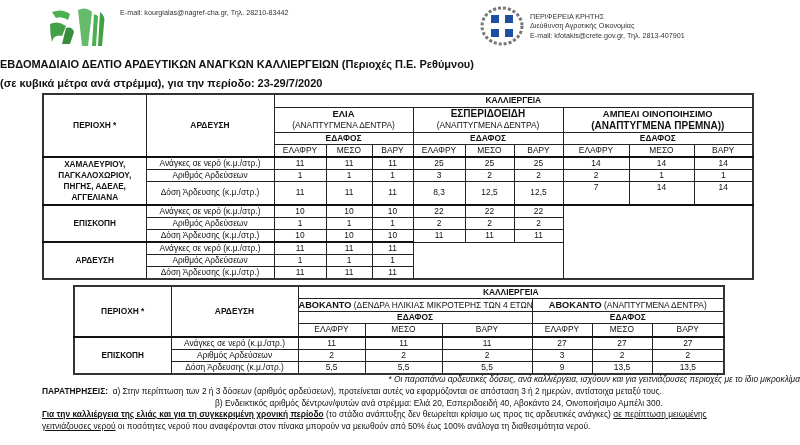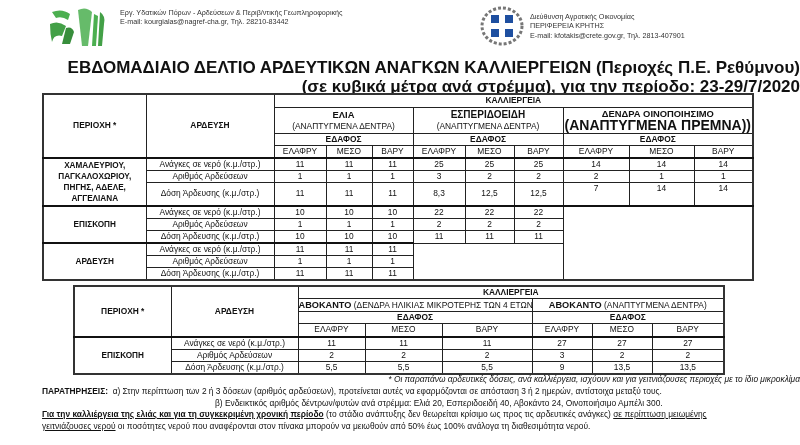--- a/index.html
+++ b/index.html
@@ -7,21 +7,21 @@
     width: 800px; height: 445px; overflow: hidden; position: relative;
     font-family: "Liberation Sans", "DejaVu Sans", sans-serif; color: #111;
   }
   .hdr-left { position: absolute; left: 48px; top: 4px; width: 340px; height: 46px; }
   .logo-left { position: absolute; left: 0; top: 2px; width: 62px; height: 42px; }
   .hdr-left .txt { position: absolute; left: 72px; top: 4px; font-size: 7.2px; line-height: 9.4px; color: #333; white-space: nowrap; }
   .hdr-right { position: absolute; left: 480px; top: 4px; width: 320px; height: 46px; }
   .logo-right { position: absolute; left: 0; top: 2px; width: 44px; height: 40px; }
   .hdr-right .txt { position: absolute; left: 50px; top: 8px; font-size: 7.2px; line-height: 9.4px; color: #333; white-space: nowrap; }
 
-  .title { position: absolute; left: 0; width: 800px; text-align: right; font-weight: bold; font-size: 17px; }
+  .title { position: absolute; left: 0; width: 800px; text-align: left; font-weight: bold; font-size: 11px; }
   .title1 { top: 58px; }
   .title2 { top: 77px; }
 
   table { border-collapse: collapse; position: absolute; table-layout: fixed; }
   td { border: 1px solid #222; text-align: center; font-size: 8.4px; padding: 0; line-height: 11px; white-space: nowrap; overflow: hidden; }
   td.b { font-weight: bold; }
   td.region { font-weight: bold; font-size: 8.2px; line-height: 11px; white-space: normal; }
   td.nob { border: none; }
   .thick-top td { border-top: 2px solid #111; }
   #t1 { left: 42px; top: 93px; width: 645px; border: 2px solid #333; }
@@ -42,35 +42,34 @@
 <div class="hdr-left">
   <svg class="logo-left" viewBox="0 0 62 42">
     <path d="M4 6 Q14 2 22 8 L20 14 Q14 10 8 12 Z" fill="#4caf50"></path>
     <path d="M2 18 Q10 14 18 20 L14 30 Q6 28 4 36 Q2 28 2 18 Z" fill="#43a047"></path>
     <path d="M18 22 Q24 20 26 26 L22 38 L14 38 Z" fill="#388e3c"></path>
     <path d="M30 4 Q38 0 44 6 L40 40 L34 40 Z" fill="#66bb6a"></path>
     <path d="M46 8 L50 10 L48 40 L44 40 Z" fill="#4caf50"></path>
     <path d="M52 6 Q58 10 56 18 L54 40 L50 40 Z" fill="#43a047"></path>
   </svg>
   <div class="txt">
-    <div>Εργ. Υδατικών Πόρων - Αρδεύσεων &amp; Περιβ/ντικής Γεωπληροφορικής</div>
     <div>E-mail: kourgialas@nagref-cha.gr, Τηλ. 28210-83442</div>
   </div>
 </div>
 
 <div class="hdr-right">
   <svg class="logo-right" viewBox="0 0 44 40">
     <ellipse cx="22" cy="20" rx="20" ry="18" fill="none" stroke="#777" stroke-width="3" stroke-dasharray="3 2"></ellipse>
     <rect x="11" y="9" width="22" height="22" fill="#1e4fa0"></rect>
     <rect x="19" y="9" width="6" height="22" fill="#fff"></rect>
     <rect x="11" y="17" width="22" height="6" fill="#fff"></rect>
   </svg>
   <div class="txt">
+    <div>ΠΕΡΙΦΕΡΕΙΑ ΚΡΗΤΗΣ</div>
     <div>Διεύθυνση Αγροτικής Οικονομίας</div>
-    <div>ΠΕΡΙΦΕΡΕΙΑ ΚΡΗΤΗΣ</div>
     <div>E-mail: kfotakis@crete.gov.gr, Τηλ. 2813-407901</div>
   </div>
 </div>
 
 <div class="title title1">ΕΒΔΟΜΑΔΙΑΙΟ ΔΕΛΤΙΟ ΑΡΔΕΥΤΙΚΩΝ ΑΝΑΓΚΩΝ ΚΑΛΛΙΕΡΓΕΙΩΝ (Περιοχές Π.Ε. Ρεθύμνου)</div>
 <div class="title title2">(σε κυβικά μέτρα ανά στρέμμα), για την περίοδο: 23-29/7/2020</div>
 
 <table id="t1">
   <colgroup>
     <col style="width:103px">
@@ -87,21 +86,21 @@
   </colgroup>
   <tbody>
       <tr style="height:13px">
     <td rowspan="4" class="b">ΠΕΡΙΟΧΗ *</td>
     <td rowspan="4" class="b">ΑΡΔΕΥΣΗ</td>
     <td colspan="9" class="b">ΚΑΛΛΙΕΡΓΕΙΑ</td>
   </tr>
   <tr style="height:24px">
     <td colspan="3" style="line-height:11px"><b style="font-size:9.4px">ΕΛΙΑ</b><br><span>(ΑΝΑΠΤΥΓΜΕΝΑ ΔΕΝΤΡΑ)</span></td>
     <td colspan="3" style="line-height:11px"><b style="font-size:10px">ΕΣΠΕΡΙΔΟΕΙΔΗ</b><br><span>(ΑΝΑΠΤΥΓΜΕΝΑ ΔΕΝΤΡΑ)</span></td>
-    <td colspan="3" style="line-height:11px"><b style="font-size:9.4px">ΔΕΝΔΡΑ ΟΙΝΟΠΟΙΗΣΙΜΟ</b><br><b style="font-size:14px">(ΑΝΑΠΤΥΓΜΕΝΑ ΠΡΕΜΝΑ))</b></td>
+    <td colspan="3" style="line-height:11px"><b style="font-size:9.4px">ΑΜΠΕΛΙ ΟΙΝΟΠΟΙΗΣΙΜΟ</b><br><b style="font-size:10px">(ΑΝΑΠΤΥΓΜΕΝΑ ΠΡΕΜΝΑ))</b></td>
   </tr>
   <tr style="height:11px">
     <td colspan="3" class="b">ΕΔΑΦΟΣ</td>
     <td colspan="3" class="b">ΕΔΑΦΟΣ</td>
     <td colspan="3" class="b">ΕΔΑΦΟΣ</td>
   </tr>
   <tr style="height:12px">
     <td>ΕΛΑΦΡΥ</td>
     <td>ΜΕΣΟ</td>
     <td>ΒΑΡΥ</td>

